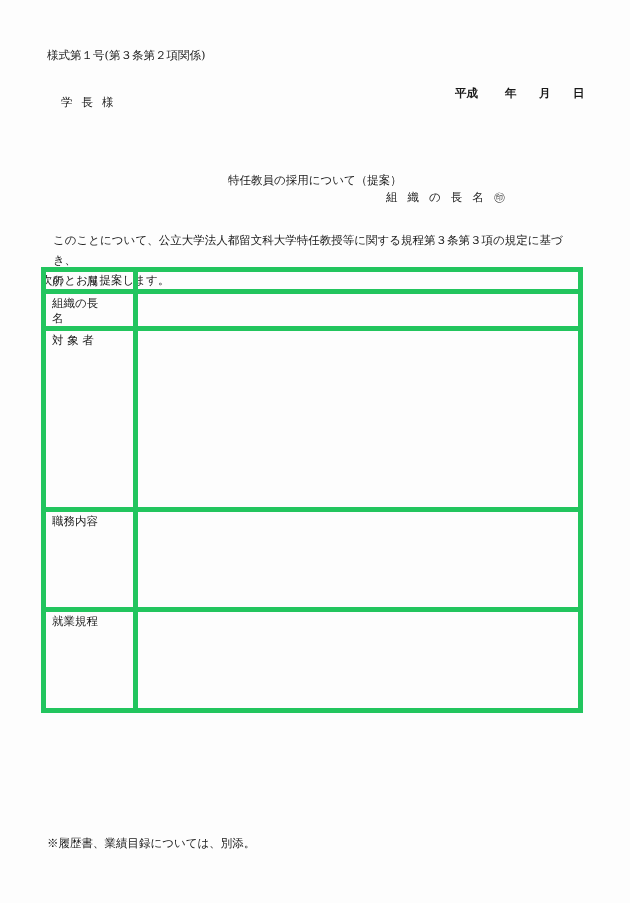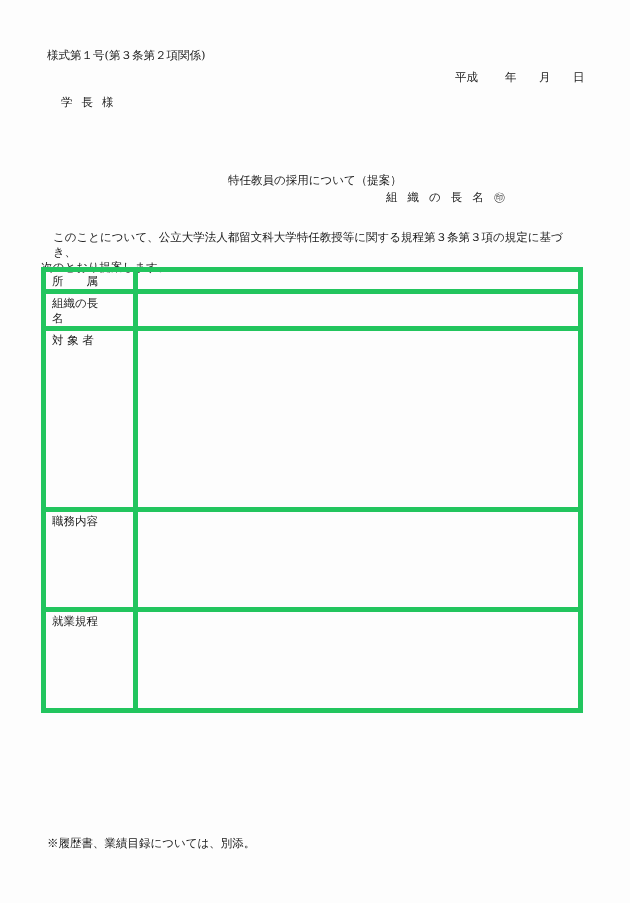--- a/index.html
+++ b/index.html
@@ -11,26 +11,26 @@
       width: 630px;
       height: 903px;
       position: relative;
       overflow: hidden;
       font-family: "DejaVu Serif", "Liberation Serif", serif;
       color: #1a1a1a;
       font-size: 11.5px;
     }
     .abs { position: absolute; white-space: nowrap; }
     #form-number { left: 47px; top: 48px; }
-    #date-line { left: 455px; top: 70px; display: flex; }
+    #date-line { left: 455px; top: 86px; display: flex; font-weight: bold; }
     #date-line span { display: inline-block; }
     #addressee { left: 61px; top: 95px; letter-spacing: 9px; }
     #doc-title { left: 228px; top: 150px; margin-top: 23px; }
     #org-head { left: 386px; top: 190px; letter-spacing: 10px; }
-    #body-text { left: 41px; top: 230px; width: 545px; line-height: 15px; white-space: normal; }
+    #body-text { left: 41px; top: 230px; width: 545px; line-height: 20px; white-space: normal; }
     #body-text .indent { padding-left: 12px; }
     #form-table {
       position: absolute;
       left: 41px;
       top: 267px;
       width: 542px;
       border-collapse: collapse;
       border: 1.5px solid #6a6a6a;
       border-right: 2px solid #9a9a9a;
     }

